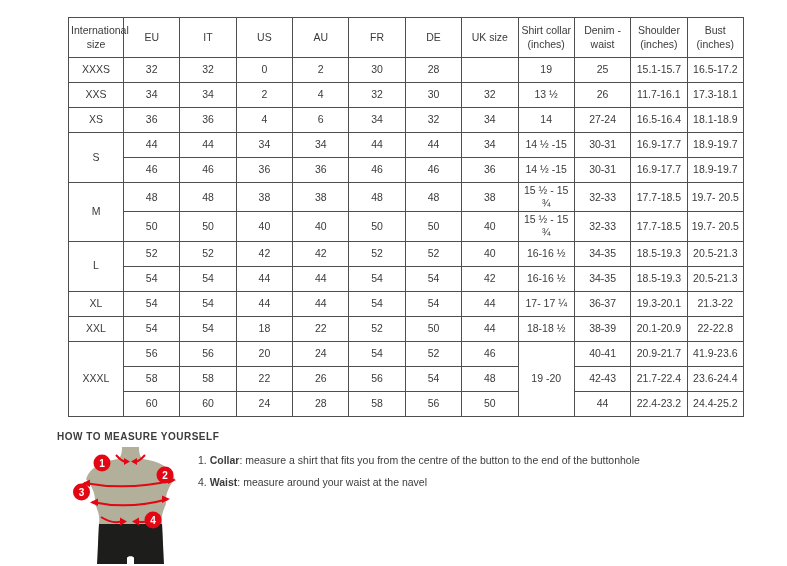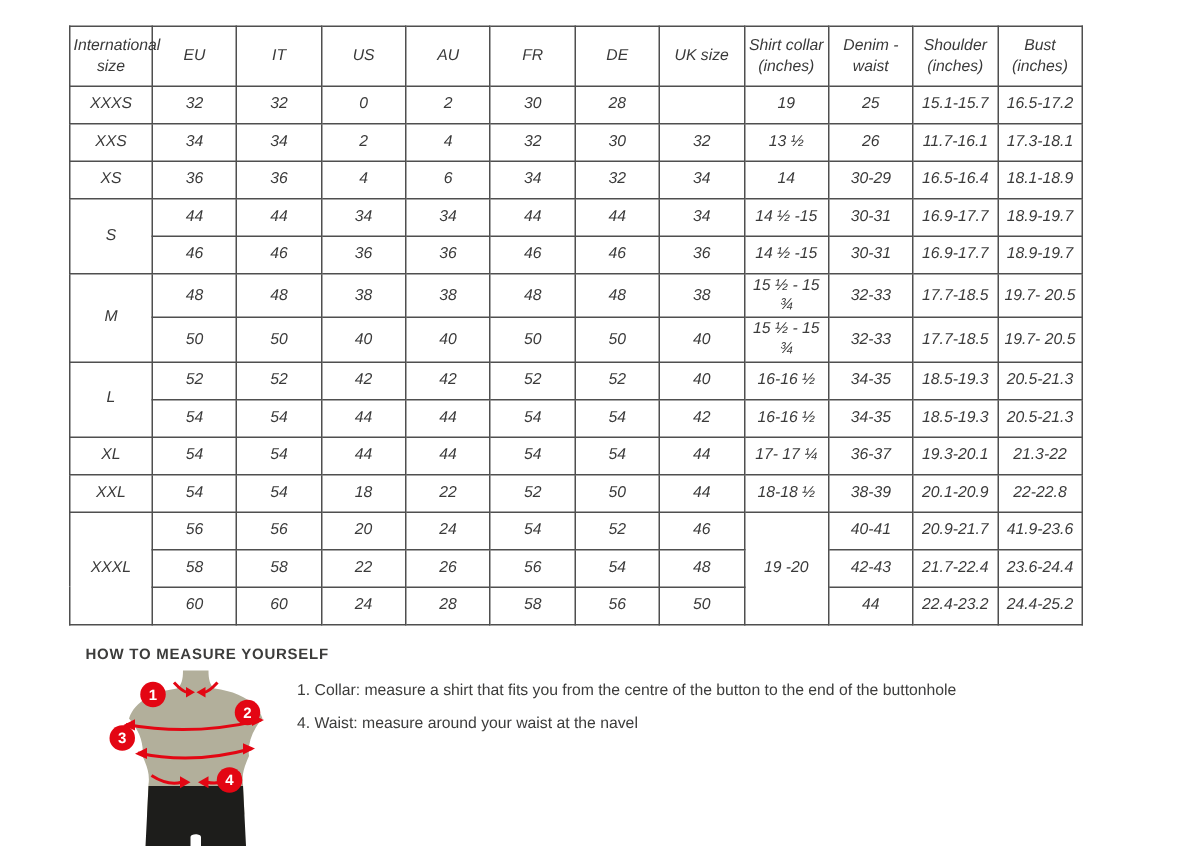--- a/index.html
+++ b/index.html
@@ -1,21 +1,21 @@
 <!DOCTYPE html>
 <html><head>
 <meta charset="utf-8">
 <style>
   html,body { margin:0; padding:0; }
   body {
     width:787px; height:566px; background:#ffffff;
     font-family:"Liberation Sans", sans-serif; color:#3a3a3a;
     position:relative; overflow:hidden;
   }
-  .chart-wrap { position:absolute; left:46px; top:17px;font-style:italic; }
+  .chart-wrap { position:absolute; left:68px; top:17px; }
   table.size-chart { border-collapse:collapse; table-layout:fixed; width:676px; background:#fff; }
   table.size-chart th, table.size-chart td {
     border:1px solid #4f4f4f;
     text-align:center; vertical-align:middle;
     font-size:10.5px; line-height:1.25; font-weight:normal;
     padding:1px 2px; color:#3a3a3a;
   }
   table.size-chart th { height:37px; }
   table.size-chart td { height:22px; }
   col.c-intl { width:55px; }
@@ -26,21 +26,21 @@
     color:#3c3c3b;
   }
   .guide-body { display:flex; align-items:flex-start; margin-top:4px; }
   .figure-box { margin-left:15px; flex:0 0 auto; }
   ol.measure-list {
     list-style:none; margin:8px 0 0 14px; padding:0; flex:1;
   }
   ol.measure-list li {
     font-size:10.5px; color:#3c3c3b; margin-bottom:9.5px; line-height:1.2;
   }
-  ol.measure-list li b { font-weight:normal;text-align:right; }
+  ol.measure-list li b { font-weight:bold;text-align:right; }
 </style>
 </head>
 <body>
 
 <div class="chart-wrap">
   <table class="size-chart">
     <colgroup>
       <col class="c-intl">
         <col>
         <col>
@@ -102,21 +102,21 @@
         <tr>
           <td>XS</td>
           <td>36</td>
           <td>36</td>
           <td>4</td>
           <td>6</td>
           <td>34</td>
           <td>32</td>
           <td>34</td>
           <td>14</td>
-          <td>30-29</td>
+          <td>27-24</td>
           <td>16.5-16.4</td>
           <td>18.1-18.9</td>
         </tr>
         <tr>
           <td rowspan="2">S</td>
           <td>44</td>
           <td>44</td>
           <td>34</td>
           <td>34</td>
           <td>44</td>

